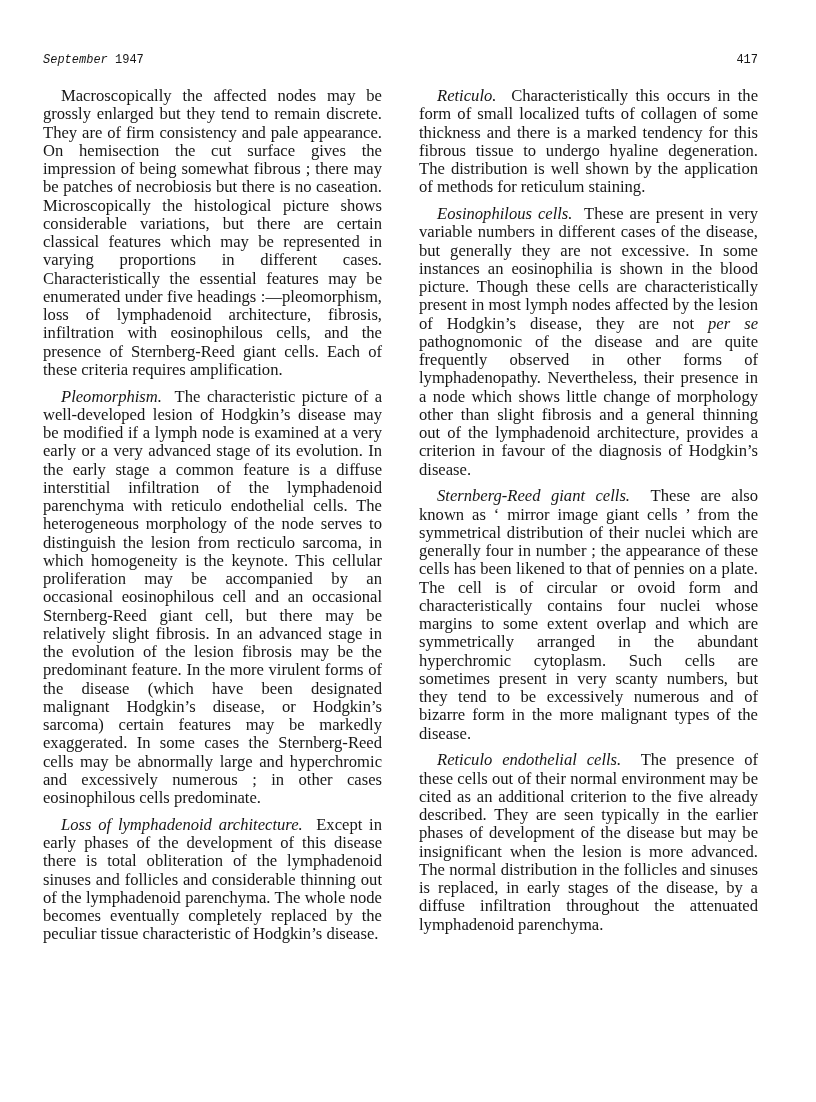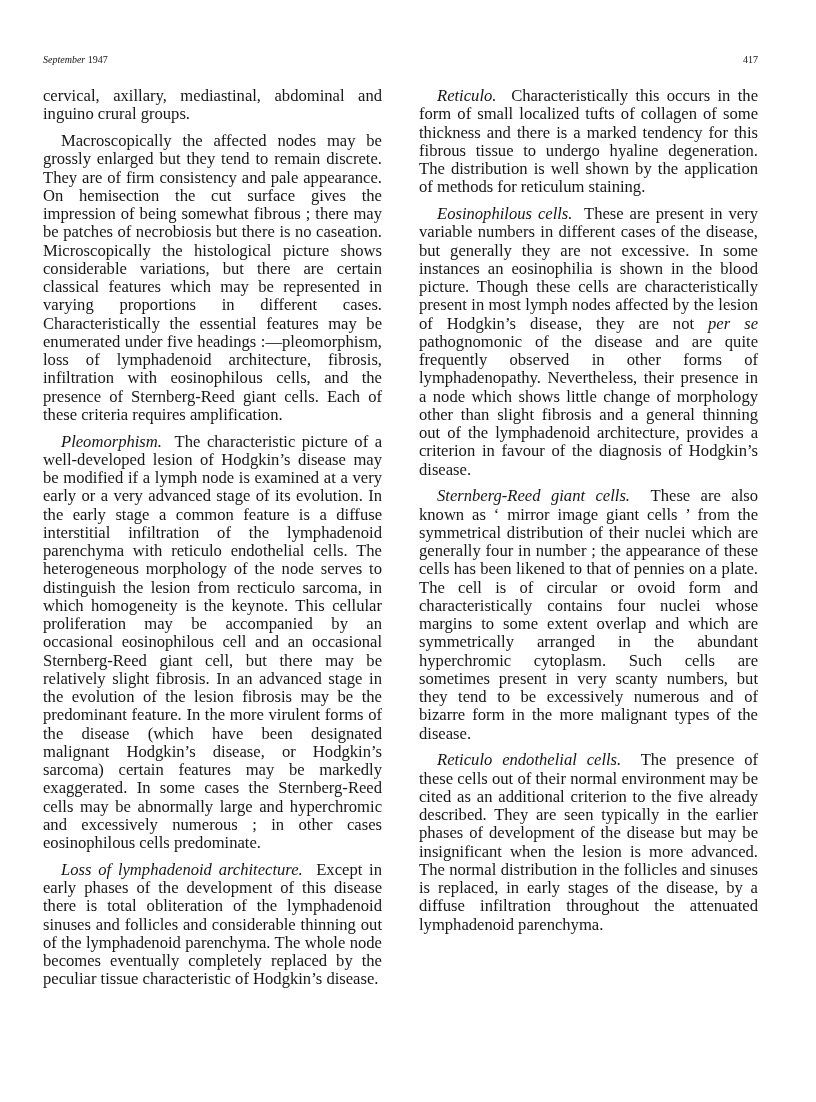--- a/index.html
+++ b/index.html
@@ -1,20 +1,20 @@
 <!DOCTYPE html>
 <html><head>
 <meta charset="utf-8">
 <style>
   html, body { margin:0; padding:0; background:#ffffff; }
   body { width:816px; height:1102px; position:relative; overflow:hidden; color:#161616;
          font-family:"DejaVu Serif", "Liberation Serif", serif; }
   .page { position:absolute; left:0; top:0; width:816px; height:1102px; }
   .running-head { position:absolute; top:50px; left:43px; width:715px; height:20px;
-                  font-family:Liberation Serif, serif; font-size:10px; line-height:20px; white-space:nowrap; }
+                  font-family:Liberation Mono, monospace; font-size:12px; line-height:20px; white-space:nowrap; }
   .rh-date { position:absolute; left:0; top:0; }
   .rh-date i { font-style:italic; }
   .rh-title { position:absolute; left:133px; top:0; }
   .rh-title i { font-style:italic; }
   .rh-page { position:absolute; right:0; top:0; }
   .col { position:absolute; top:87px; width:339px;
          font-family:"Liberation Serif", serif; font-size:16.6px; line-height:18.25px; }
   .col-left { left:43px; }
   .col-right { left:419px; }
   .col p { margin:0 0 8.5px 0; text-align:justify; text-indent:18px; hyphens:none; }
@@ -26,21 +26,20 @@
 <body>
 
 <div class="page">
 
   <div class="running-head">
     <span class="rh-date"><i>September</i> <span>1947</span></span>
     <span class="rh-page">417</span>
   </div>
 
   <div class="col col-left">
-    <p class="cont"><span>cervical, axillary, mediastinal, abdominal and inguino crural groups.</span></p>
     <p><span>Macroscopically the affected nodes may be grossly enlarged but they tend to remain discrete. They are of firm consistency and pale appearance. On hemisection the cut surface gives the impression of being somewhat fibrous ; there may be patches of necrobiosis but there is no caseation. Microscopically the histological picture shows considerable variations, but there are certain classical features which may be represented in varying proportions in different cases. Characteristically the essential features may be enumerated under five headings :—pleomorphism, loss of lymphadenoid architecture, fibrosis, infiltration with eosinophilous cells, and the presence of Sternberg-Reed giant cells. Each of these criteria requires amplification.</span></p>
     <p><span class="head">Pleomorphism.</span>&nbsp; <span>The characteristic picture of a well-developed lesion of Hodgkin’s disease may be modified if a lymph node is examined at a very early or a very advanced stage of its evolution. In the early stage a common feature is a diffuse interstitial infiltration of the lymphadenoid parenchyma with reticulo endothelial cells. The heterogeneous morphology of the node serves to distinguish the lesion from recticulo sarcoma, in which homogeneity is the keynote. This cellular proliferation may be accompanied by an occasional eosinophilous cell and an occasional Sternberg-Reed giant cell, but there may be relatively slight fibrosis. In an advanced stage in the evolution of the lesion fibrosis may be the predominant feature. In the more virulent forms of the disease (which have been designated malignant Hodgkin’s disease, or Hodgkin’s sarcoma) certain features may be markedly exaggerated. In some cases the Sternberg-Reed cells may be abnormally large and hyperchromic and excessively numerous ; in other cases eosinophilous cells predominate.</span></p>
     <p><span class="head">Loss of lymphadenoid architecture.</span>&nbsp; <span>Except in early phases of the development of this disease there is total obliteration of the lymphadenoid sinuses and follicles and considerable thinning out of the lymphadenoid parenchyma. The whole node becomes eventually completely replaced by the peculiar tissue characteristic of Hodgkin’s disease.</span></p>
   </div>
 
   <div class="col col-right">
     <p><span class="head">Reticulo.</span>&nbsp; <span>Characteristically this occurs in the form of small localized tufts of collagen of some thickness and there is a marked tendency for this fibrous tissue to undergo hyaline degeneration. The distribution is well shown by the application of methods for reticulum staining.</span></p>
     <p><span class="head">Eosinophilous cells.</span>&nbsp; <span>These are present in very variable numbers in different cases of the disease, but generally they are not excessive. In some instances an eosinophilia is shown in the blood picture. Though these cells are characteristically present in most lymph nodes affected by the lesion of Hodgkin’s disease, they are not</span> <span class="em">per se</span> <span>pathognomonic of the disease and are quite frequently observed in other forms of lymphadenopathy. Nevertheless, their presence in a node which shows little change of morphology other than slight fibrosis and a general thinning out of the lymphadenoid architecture, provides a criterion in favour of the diagnosis of Hodgkin’s disease.</span></p>
     <p><span class="head">Sternberg-Reed giant cells.</span>&nbsp; <span>These are also known as ‘ mirror image giant cells ’ from the symmetrical distribution of their nuclei which are generally four in number ; the appearance of these cells has been likened to that of pennies on a plate. The cell is of circular or ovoid form and characteristically contains four nuclei whose margins to some extent overlap and which are symmetrically arranged in the abundant hyperchromic cytoplasm. Such cells are sometimes present in very scanty numbers, but they tend to be excessively numerous and of bizarre form in the more malignant types of the disease.</span></p>
     <p><span class="head">Reticulo endothelial cells.</span>&nbsp; <span>The presence of these cells out of their normal environment may be cited as an additional criterion to the five already described. They are seen typically in the earlier phases of development of the disease but may be insignificant when the lesion is more advanced. The normal distribution in the follicles and sinuses is replaced, in early stages of the disease, by a diffuse infiltration throughout the attenuated lymphadenoid parenchyma.</span></p>

